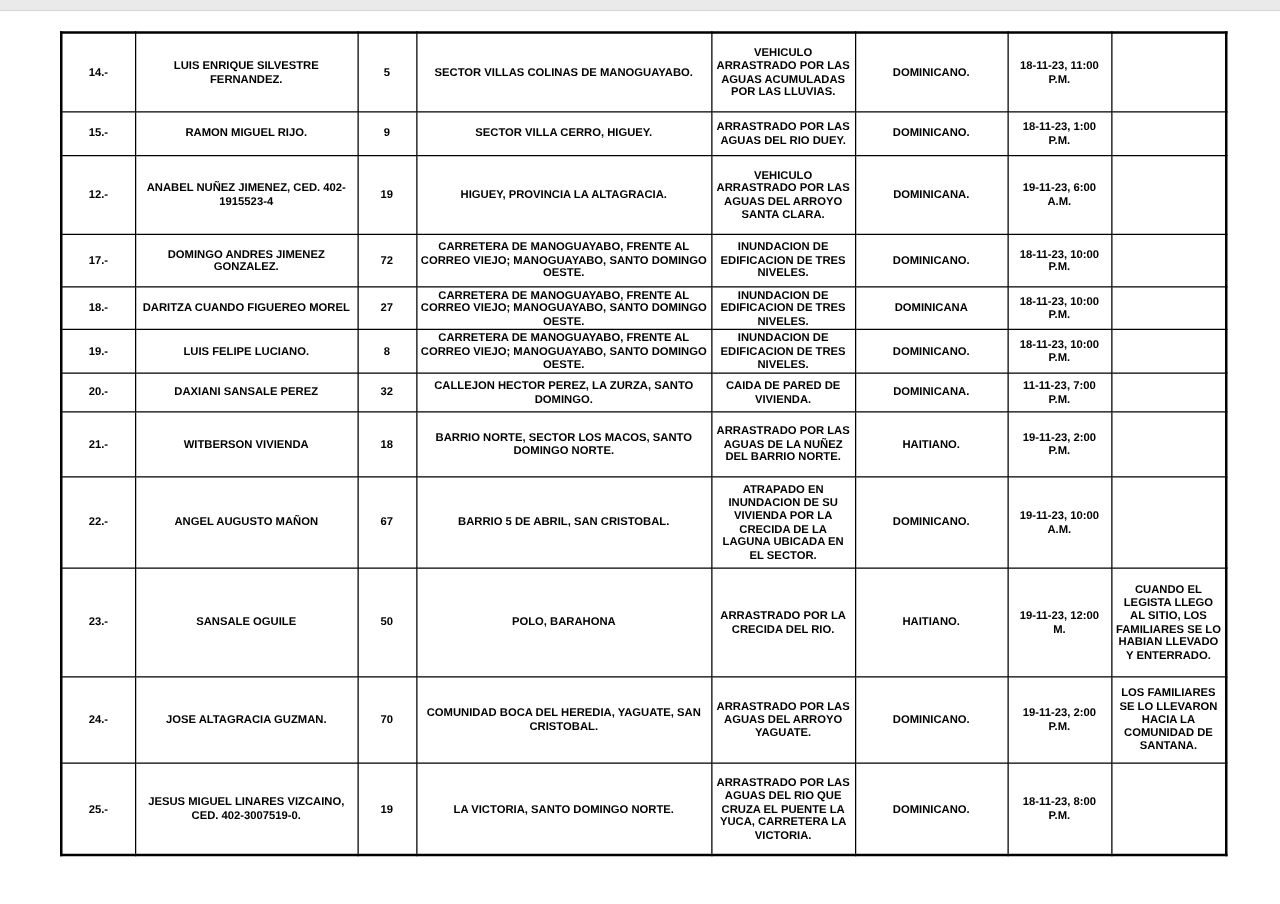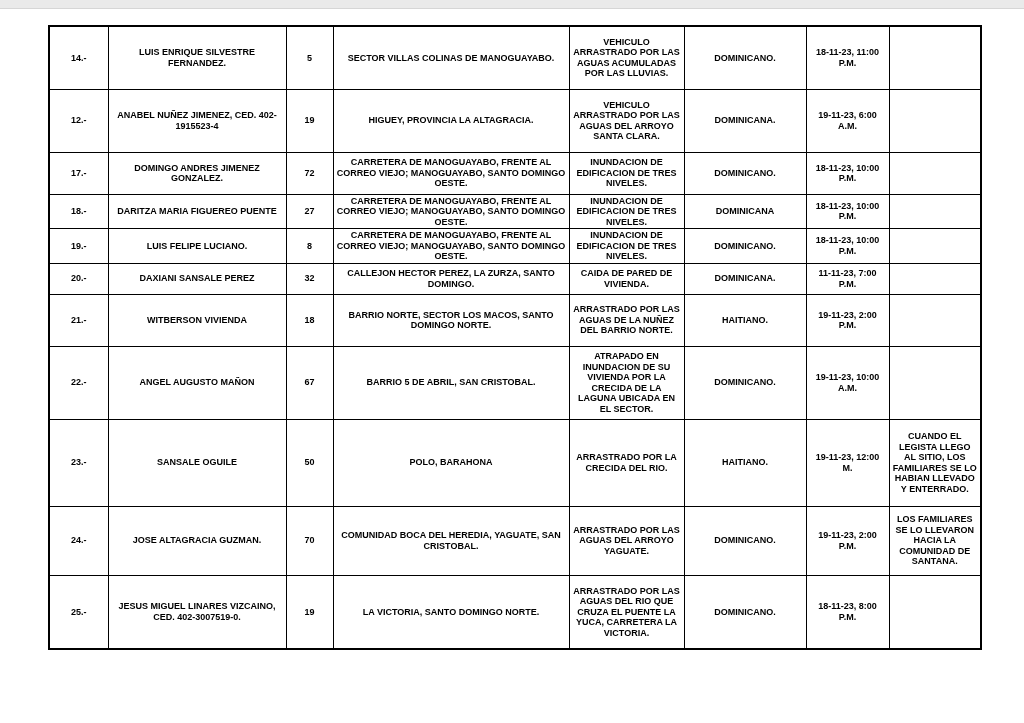--- a/index.html
+++ b/index.html
@@ -75,20 +75,30 @@
           <tr style="height: 63px;">
             <td>14.-</td>
             <td>LUIS ENRIQUE SILVESTRE FERNANDEZ.</td>
             <td>5</td>
             <td>SECTOR VILLAS COLINAS DE MANOGUAYABO.</td>
             <td>VEHICULO ARRASTRADO POR LAS AGUAS ACUMULADAS POR LAS LLUVIAS.</td>
             <td>DOMINICANO.</td>
             <td>18-11-23, 11:00 P.M.</td>
             <td></td>
           </tr>
+          <tr style="height: 35px;">
+            <td>15.-</td>
+            <td>RAMON MIGUEL RIJO.</td>
+            <td>9</td>
+            <td>SECTOR VILLA CERRO, HIGUEY.</td>
+            <td>ARRASTRADO POR LAS AGUAS DEL RIO DUEY.</td>
+            <td>DOMINICANO.</td>
+            <td>18-11-23, 1:00 P.M.</td>
+            <td></td>
+          </tr>
           <tr style="height: 63px;">
             <td>12.-</td>
             <td>ANABEL NUÑEZ JIMENEZ, CED. 402-1915523-4</td>
             <td>19</td>
             <td>HIGUEY, PROVINCIA LA ALTAGRACIA.</td>
             <td>VEHICULO ARRASTRADO POR LAS AGUAS DEL ARROYO SANTA CLARA.</td>
             <td>DOMINICANA.</td>
             <td>19-11-23, 6:00 A.M.</td>
             <td></td>
           </tr>
@@ -97,21 +107,21 @@
             <td>DOMINGO ANDRES JIMENEZ GONZALEZ.</td>
             <td>72</td>
             <td>CARRETERA DE MANOGUAYABO, FRENTE AL CORREO VIEJO; MANOGUAYABO, SANTO DOMINGO OESTE.</td>
             <td>INUNDACION DE EDIFICACION DE TRES NIVELES.</td>
             <td>DOMINICANO.</td>
             <td>18-11-23, 10:00 P.M.</td>
             <td></td>
           </tr>
           <tr style="height: 30px;">
             <td>18.-</td>
-            <td>DARITZA MARIA FIGUEREO PUENTE</td>
+            <td>DARITZA CUANDO FIGUEREO MOREL</td>
             <td>27</td>
             <td>CARRETERA DE MANOGUAYABO, FRENTE AL CORREO VIEJO; MANOGUAYABO, SANTO DOMINGO OESTE.</td>
             <td>INUNDACION DE EDIFICACION DE TRES NIVELES.</td>
             <td>DOMINICANA</td>
             <td>18-11-23, 10:00 P.M.</td>
             <td></td>
           </tr>
           <tr style="height: 31px;">
             <td>19.-</td>
             <td>LUIS FELIPE LUCIANO.</td>

